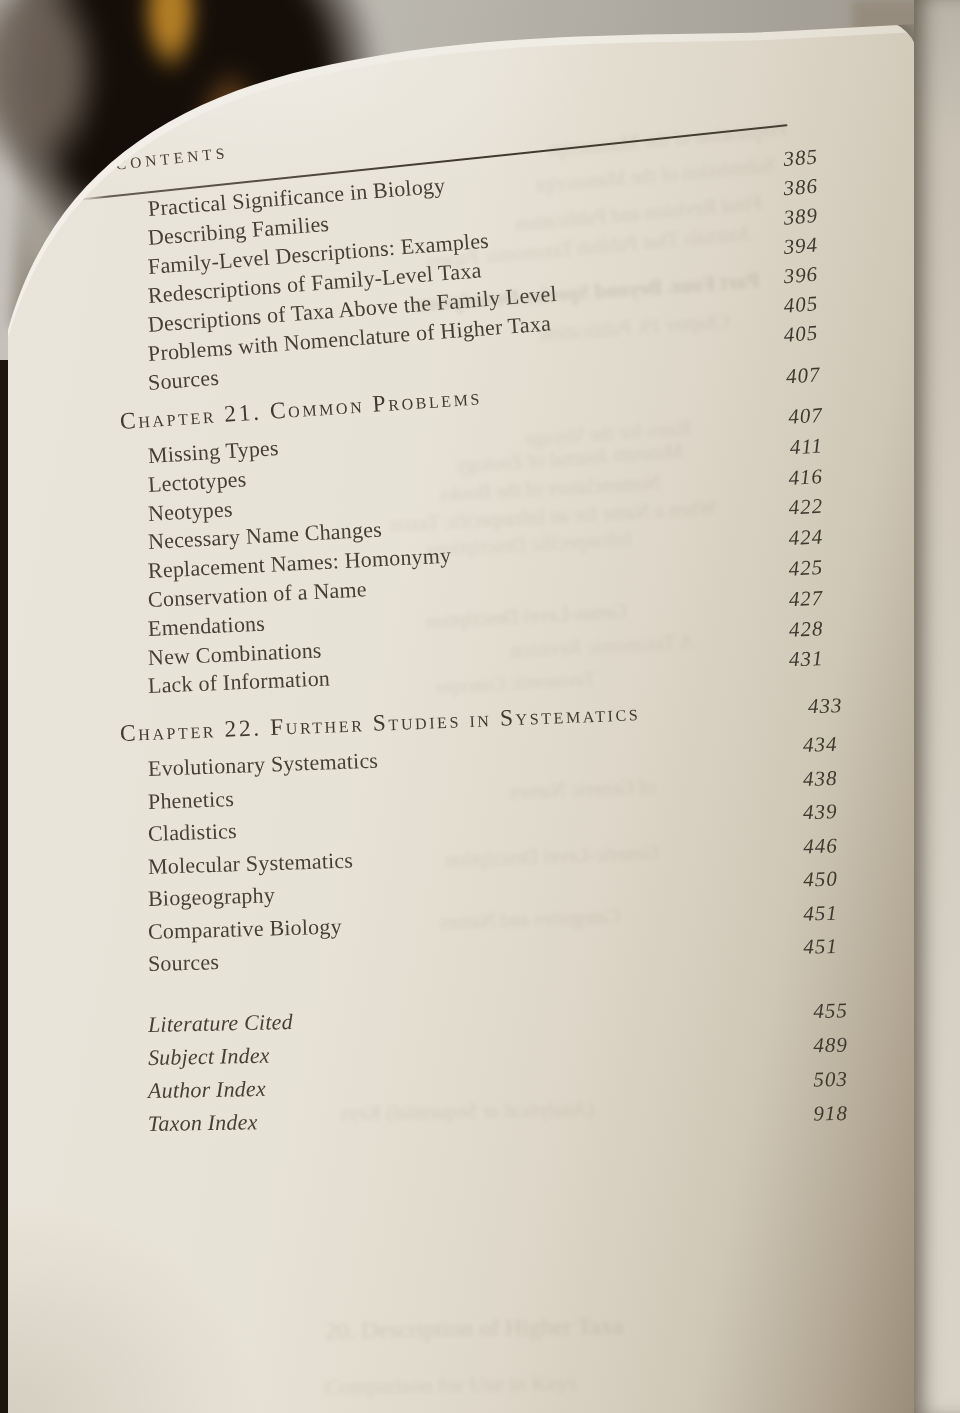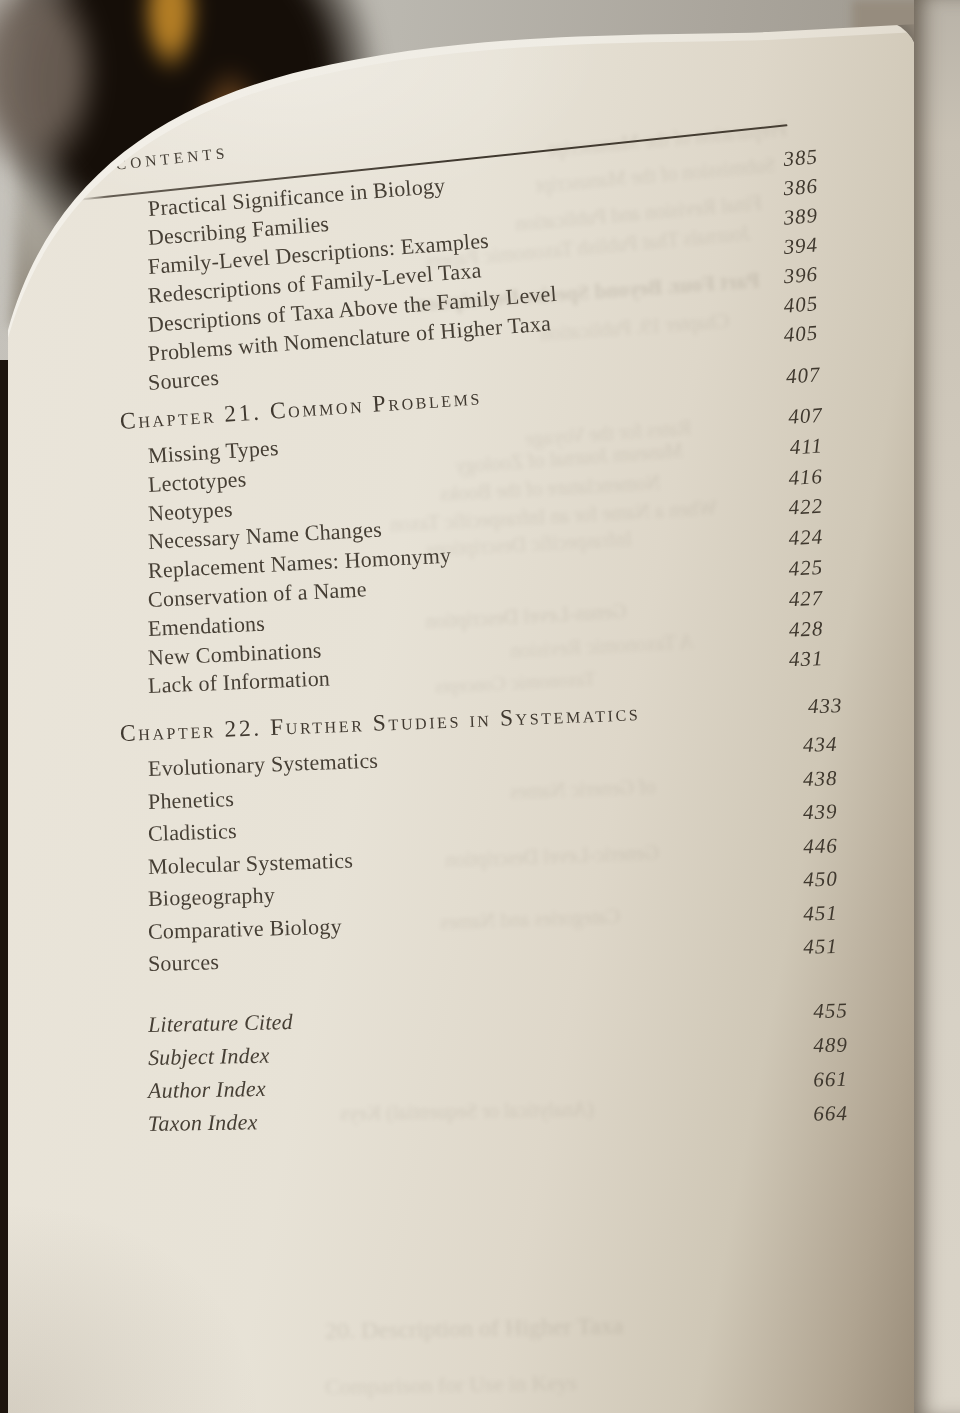--- a/index.html
+++ b/index.html
@@ -213,22 +213,22 @@
           <div class="row bm" style="top: 992px; left: 140px; width: 700px; transform: rotate(-1.2deg);">
             <span class="lab">Literature Cited</span>
             <span class="pg">455</span>
           </div>
           <div class="row bm" style="top: 1025px; left: 140px; width: 700px; transform: rotate(-1.1deg);">
             <span class="lab">Subject Index</span>
             <span class="pg">489</span>
           </div>
           <div class="row bm" style="top: 1058px; left: 140px; width: 700px; transform: rotate(-1deg);">
             <span class="lab">Author Index</span>
-            <span class="pg">661</span>
+            <span class="pg">503</span>
           </div>
           <div class="row bm" style="top: 1091px; left: 140px; width: 700px; transform: rotate(-0.9deg);">
             <span class="lab">Taxon Index</span>
-            <span class="pg">664</span>
+            <span class="pg">918</span>
           </div>
         </div>
     </div>
   </div>
 </div>
 
 </body></html>

